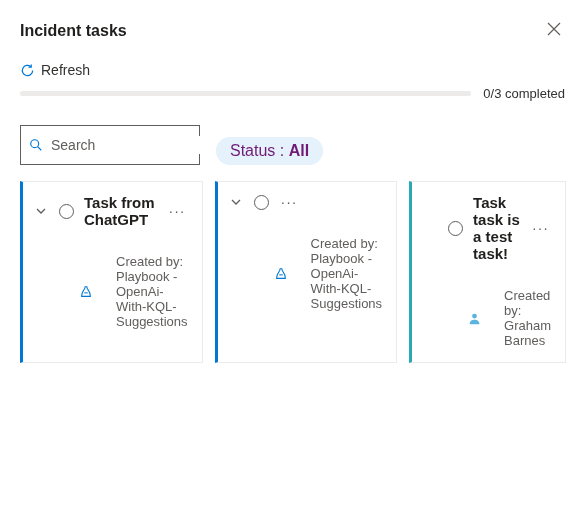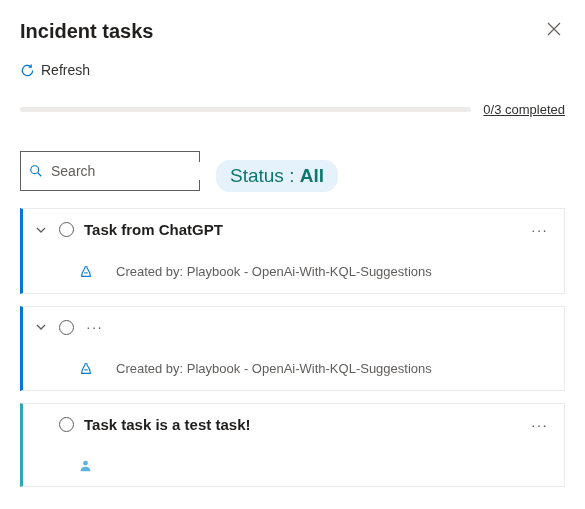--- a/index.html
+++ b/index.html
@@ -13,50 +13,49 @@
     height: 509px;
     padding: 18px 20px;
   }
   .header-row {
     display: flex;
     justify-content: space-between;
     align-items: center;
     margin-bottom: 18px;
   }
   .title {
-    font-size: 20px;
+    font-size: 16px;
     font-weight: 600;
     color: #201f1e;
   }
   .close-btn {
     cursor: pointer;
     font-size: 16px;
     color: #605e5c;
     padding: 4px;
   }
   .toolbar {
     display: flex;
     gap: 16px;
-    margin-bottom: 24px;
+    margin-bottom: 8px;
   }
   .tool-btn {
     display: flex;
     align-items: center;
     gap: 6px;
     cursor: pointer;
     color: #323130;
     font-size: 14px;
   }
   .tool-btn .icon { color: #0078d4; display:flex; align-items:center; }
   .progress-row {
     display: flex;
     align-items: center;
     gap: 12px;
-    margin-bottom: 32px;
-    text-decoration: underline;
+    margin-bottom: 24px;
   }
   .progress-bar {
     flex: 1;
     height: 5px;
     background: #edebe9;
     border-radius: 2px;
   }
   .progress-text { font-size: 13px; color: #323130; white-space: nowrap; }
   .filter-row {
     display: flex;
@@ -80,27 +79,27 @@
     font-size: 14px;
     font-family: inherit;
     color: #323130;
   }
   .search-box input::placeholder { color: #605e5c; }
   .search-box .icon { color: #0078d4; display:flex; }
   .status-pill {
     background: #e5f1fb;
     border-radius: 14px;
     padding: 5px 14px;
-    font-size: 19px;
-    color: #0f766e;
+    font-size: 16px;
+    color: #701a75;
     cursor: pointer;
     margin-top: 11px;
   }
   .status-pill b { font-weight: 600; }
-  .task-list { display: flex; flex-direction: column; gap: 12px; }
+  .task-list { display: flex; gap: 12px; }
   .task-card {
     border: 1px solid #edebe9;
     border-left: 3px solid #0078d4;
     padding: 12px 14px 14px 10px;
     position: relative;
   }
   .task-card.teal { border-left-color: #2aa8b5; }
   .task-head {
     display: flex;
     align-items: center;
@@ -252,16 +251,17 @@
         <span>···</span>
       </div>
     </div>
     <div class="task-meta">
       <span class="meta-icon user">
         <svg width="13" height="13" viewBox="0 0 16 16">
             <circle cx="8" cy="5" r="3" fill="currentColor"></circle>
             <path d="M2 15 C2 11 5 9.5 8 9.5 C11 9.5 14 11 14 15 Z" fill="currentColor"></path>
           </svg>
       </span>
+      <span>Created by: Graham Barnes</span>
     </div>
   </div>
 
 </div>
 
 </body></html>

